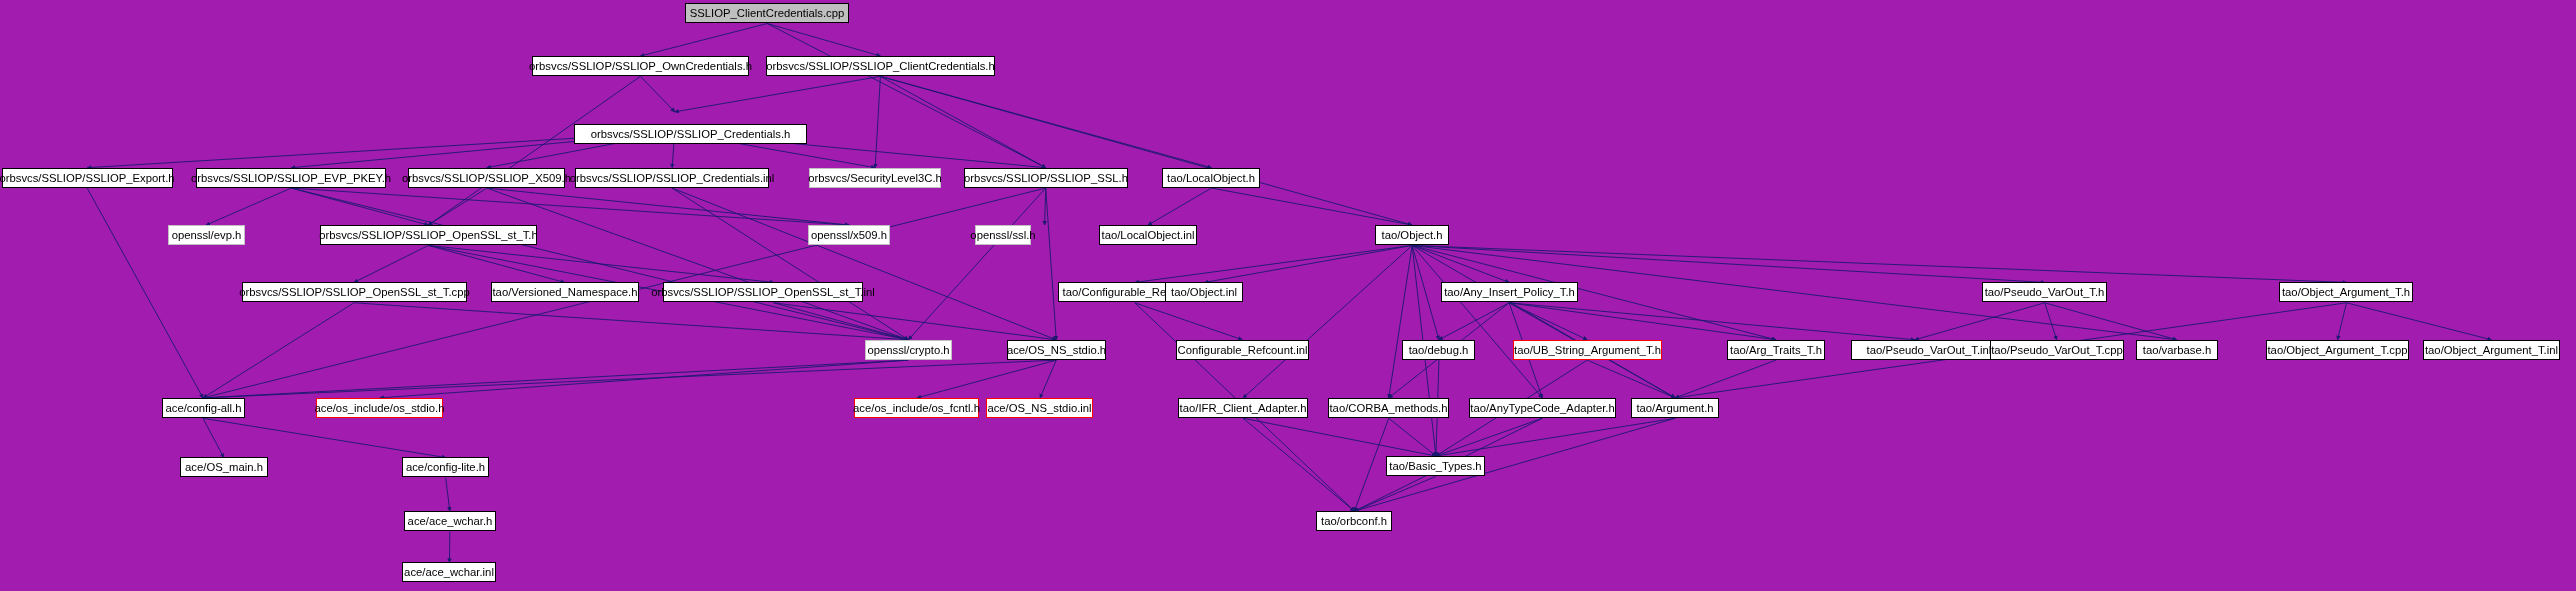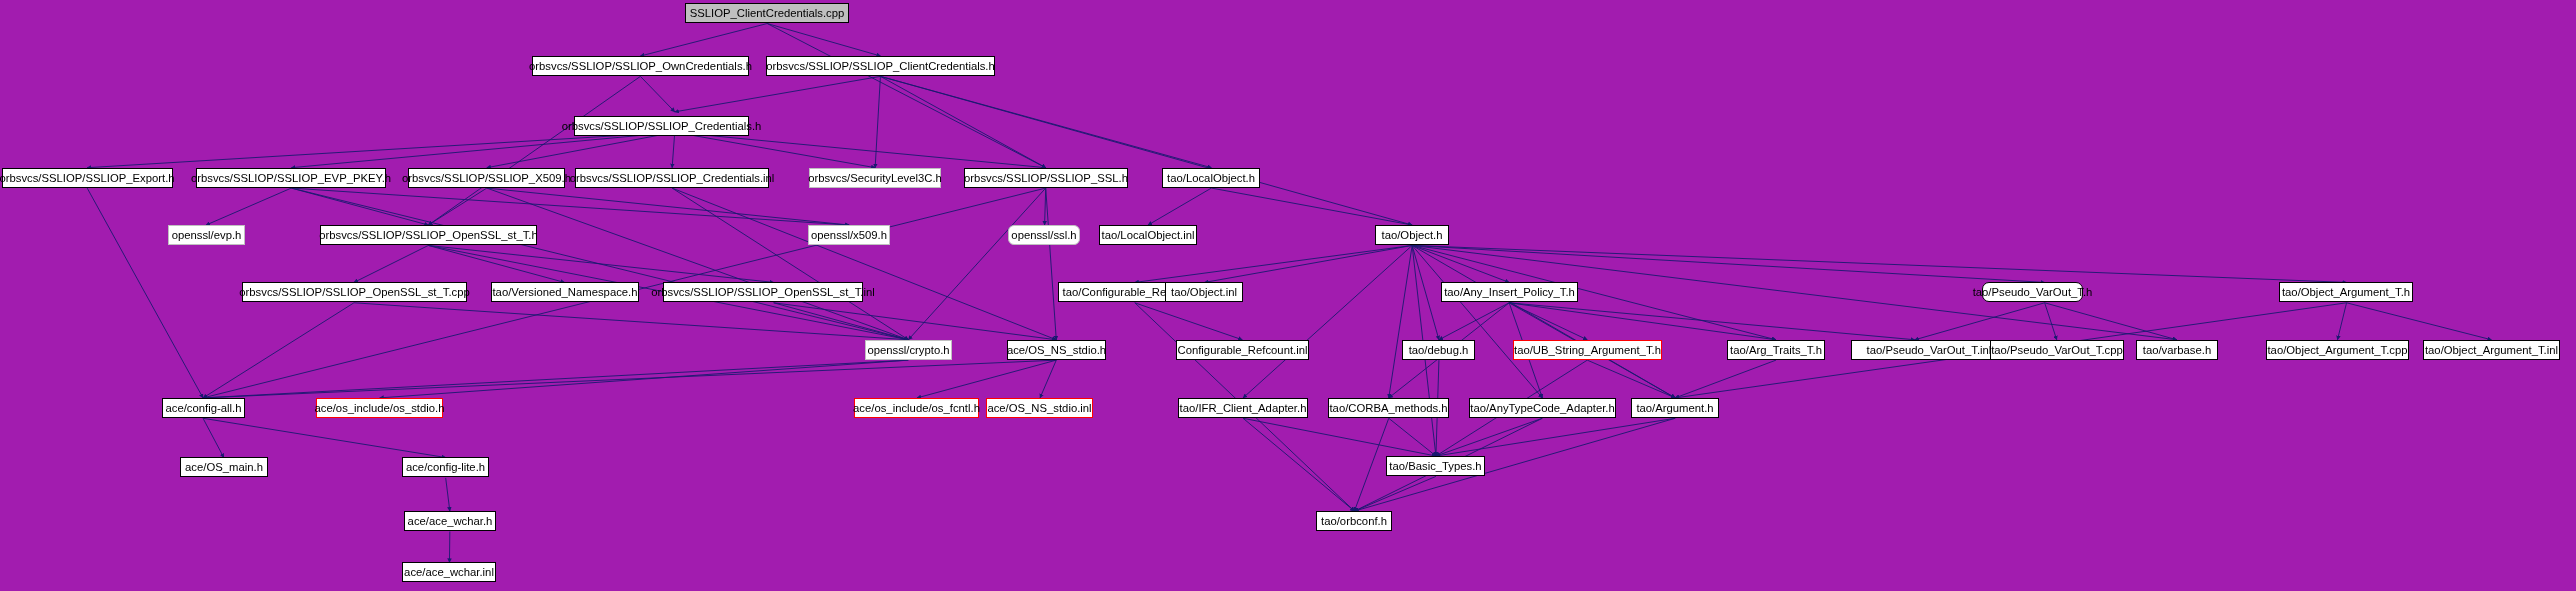--- a/index.html
+++ b/index.html
@@ -118,21 +118,21 @@
     </svg>
 <div class="node root" style="left: 685px; top: 3px; width: 164px;">
       <span>SSLIOP_ClientCredentials.cpp</span>
     </div>
     <div class="node" style="left: 532px; top: 56px; width: 217px;">
       <span>orbsvcs/SSLIOP/SSLIOP_OwnCredentials.h</span>
     </div>
     <div class="node" style="left: 766px; top: 56px; width: 229px;">
       <span>orbsvcs/SSLIOP/SSLIOP_ClientCredentials.h</span>
     </div>
-    <div class="node" style="left: 574px; top: 116px; width: 175px; align-items: center;">
+    <div class="node" style="left: 574px; top: 124px; width: 233px; align-items: center;">
       <span>orbsvcs/SSLIOP/SSLIOP_Credentials.h</span>
     </div>
     <div class="node" style="left: 1.5px; top: 168px; width: 171px;">
       <span>orbsvcs/SSLIOP/SSLIOP_Export.h</span>
     </div>
     <div class="node" style="left: 196px; top: 168px; width: 190px;">
       <span>orbsvcs/SSLIOP/SSLIOP_EVP_PKEY.h</span>
     </div>
     <div class="node" style="left: 408px; top: 168px; width: 157px;">
       <span>orbsvcs/SSLIOP/SSLIOP_X509.h</span>
@@ -151,21 +151,21 @@
     </div>
     <div class="node gray" style="left: 168px; top: 225px; width: 77px;">
       <span>openssl/evp.h</span>
     </div>
     <div class="node" style="left: 320px; top: 225px; width: 217px;">
       <span>orbsvcs/SSLIOP/SSLIOP_OpenSSL_st_T.h</span>
     </div>
     <div class="node gray" style="left: 808px; top: 225px; width: 82px;">
       <span>openssl/x509.h</span>
     </div>
-    <div class="node gray" style="left: 1008px; top: 225px; width: 72px; border-radius: 6px;">
+    <div class="node gray" style="left: 975px; top: 225px; width: 56px;">
       <span>openssl/ssl.h</span>
     </div>
     <div class="node" style="left: 1099px; top: 225px; width: 98px;">
       <span>tao/LocalObject.inl</span>
     </div>
     <div class="node" style="left: 1375px; top: 225px; width: 74px;">
       <span>tao/Object.h</span>
     </div>
     <div class="node" style="left: 242px; top: 282px; width: 225px;">
       <span>orbsvcs/SSLIOP/SSLIOP_OpenSSL_st_T.cpp</span>
@@ -178,21 +178,21 @@
     </div>
     <div class="node" style="left: 1058px; top: 282px; width: 153px;">
       <span>tao/Configurable_Refcount.h</span>
     </div>
     <div class="node" style="left: 1165px; top: 282px; width: 78px;">
       <span>tao/Object.inl</span>
     </div>
     <div class="node" style="left: 1441px; top: 282px; width: 137px;">
       <span>tao/Any_Insert_Policy_T.h</span>
     </div>
-    <div class="node" style="left: 1982px; top: 282px; width: 101px; border-radius: 7px;">
+    <div class="node" style="left: 1982px; top: 282px; width: 125px;">
       <span>tao/Pseudo_VarOut_T.h</span>
     </div>
     <div class="node" style="left: 2279px; top: 282px; width: 134px;">
       <span>tao/Object_Argument_T.h</span>
     </div>
     <div class="node gray" style="left: 865px; top: 340px; width: 87px;">
       <span>openssl/crypto.h</span>
     </div>
     <div class="node" style="left: 1007px; top: 340px; width: 99px;">
       <span>ace/OS_NS_stdio.h</span>

